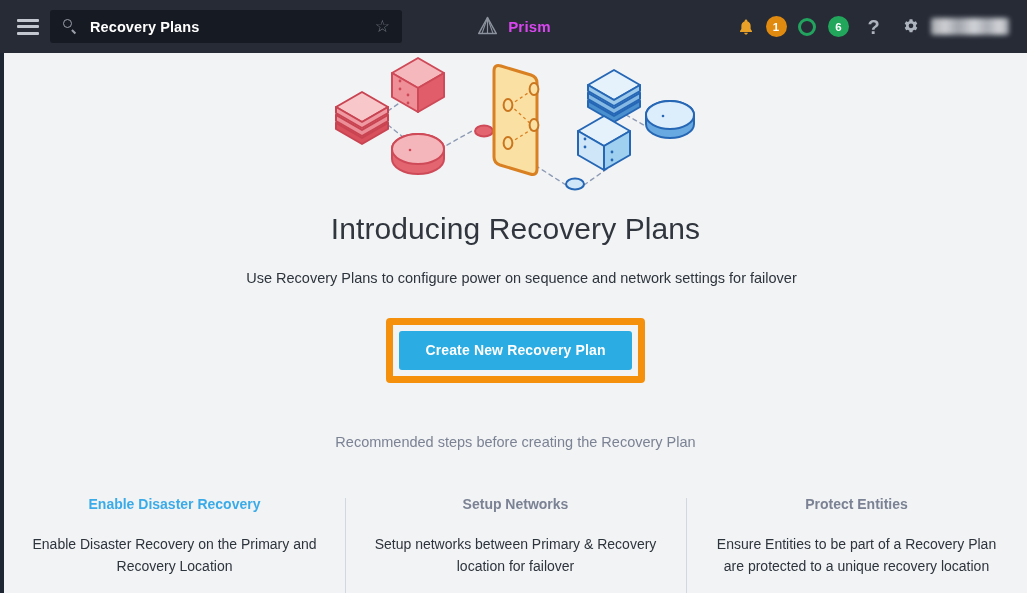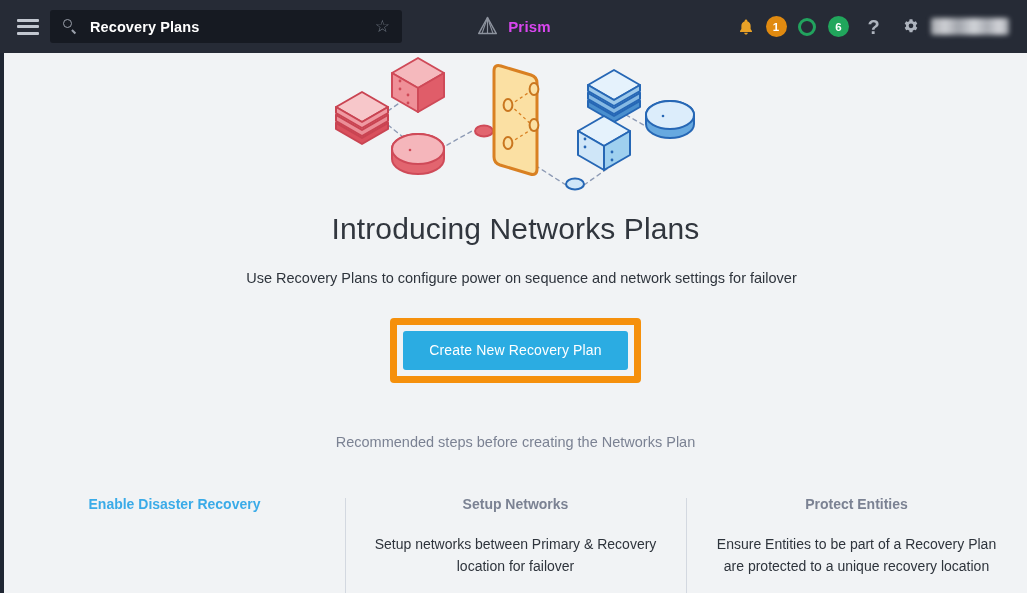--- a/index.html
+++ b/index.html
@@ -247,21 +247,21 @@
     padding: 6px;
     background: transparent;
     display: inline-block;
     line-height: 0;
   }
   .cta-button {
     display: inline-block;
     background: #2bace2;
     color: #ffffff;
     font-size: 14px;
-    font-weight: normal;
+    font-weight: bold;
     border: none;
     border-radius: 3px;
     padding: 12px 26px;
     cursor: pointer;
     line-height: 1.1;
     font-family: "Liberation Sans", sans-serif;
     letter-spacing: 0.15px;
   }
 
   .rec-title {
@@ -468,36 +468,37 @@
         </g>
 
         <g>
           <path d="M320 62 a24 14 0 0 1 48 0 l0 9 a24 14 0 0 1 -48 0 Z" fill="#67a9e0" stroke="#2667b5" stroke-width="2"></path>
           <ellipse cx="344" cy="62" rx="24" ry="14" fill="#dcedfb" stroke="#2667b5" stroke-width="2"></ellipse>
           <circle cx="337" cy="63" r="1.3" fill="#2667b5"></circle>
         </g>
       </svg>
     </div>
 
-    <div class="headline">Introducing Networks Plans</div>
+    <div class="headline">Introducing Recovery Plans</div>
 
     <div class="subtext">Use Recovery Plans to configure power on sequence and network settings for failover</div>
 
     <div class="cta-wrap">
       <div class="cta-highlight">
         <button class="cta-button">Create New Recovery Plan</button>
       </div>
     </div>
 
-    <div class="rec-title">Recommended steps before creating the Networks Plan</div>
+    <div class="rec-title">Recommended steps before creating the Recovery Plan</div>
 
     <div class="steps">
 
       <div class="step">
         <div class="step-title link">Enable Disaster Recovery</div>
+        <div class="step-desc">Enable Disaster Recovery on the Primary and Recovery Location</div>
       </div>
 
       <div class="step">
         <div class="step-title plain">Setup Networks</div>
         <div class="step-desc">Setup networks between Primary &amp; Recovery location for failover</div>
       </div>
 
       <div class="step">
         <div class="step-title plain">Protect Entities</div>
         <div class="step-desc">Ensure Entities to be part of a Recovery Plan are protected to a unique recovery location</div>

